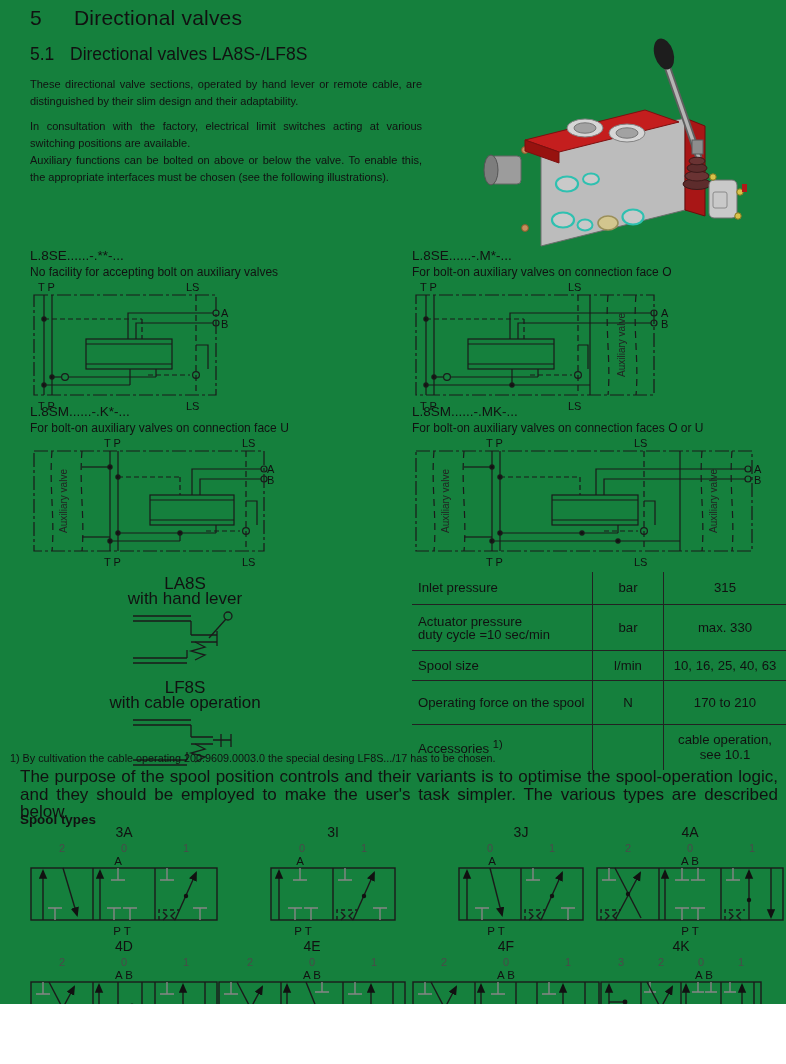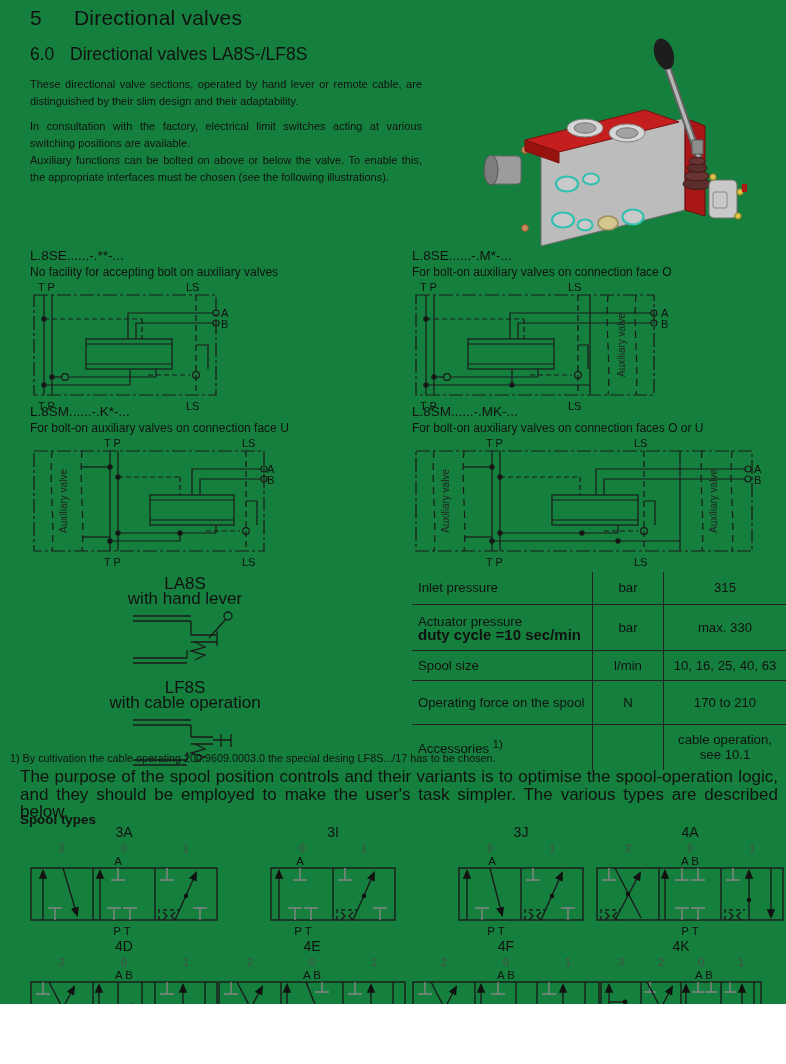--- a/index.html
+++ b/index.html
@@ -21,21 +21,21 @@
   .symcol{position:absolute;top:574px;left:70px;width:230px;text-align:center;font-size:17px;line-height:15px;}
   .symcol .symname{margin-top:2px;}
   .symcol svg{display:block;margin:2px auto 10px auto;}
   .spec{position:absolute;top:572px;left:412px;width:374px;border-collapse:collapse;font-size:13.2px;}
   .spec td{padding:4px 6px;vertical-align:middle;}
   .spec tr td{border-bottom:1px solid #222;}
   .spec tr:last-child td{border-bottom:none;}
   .spec td.c1{width:168px;}
   .spec td.c2{width:58px;text-align:center;border-left:1px solid #222;border-right:1px solid #222;}
   .spec td.c3{text-align:center;}
-  .spec .sub{font-size:15px;line-height:12px;font-weight:bold;}
+  .spec .sub{font-size:13px;line-height:12px;}
   .footnote{position:absolute;top:752px;left:10px;right:6px;font-size:10.8px;}
   .purpose{position:absolute;top:768px;left:20px;right:8px;font-size:17px;line-height:17.5px;text-align:justify;}
   .spoolhead{position:absolute;top:804px;left:20px;font-size:13.4px;font-weight:bold;margin-top:8px;}
   .spool{position:absolute;text-align:center;}
   .spool .name{font-size:14px;line-height:16px;}
   svg text{font-family:"Liberation Sans",sans-serif;}
   .dtext{font-size:11px;fill:#111;}
   .auxtext{font-size:10px;fill:#222;}
   .numtext{font-size:11px;fill:#4a4a4a;}
   .porttext{font-size:11.5px;fill:#111;}
@@ -50,21 +50,21 @@
       <marker id="ah" markerWidth="8" markerHeight="8" refX="5.5" refY="3" orient="auto">
         <path d="M0,0 L7,3 L0,6 z" fill="#111"></path>
       </marker>
     </defs>
   </svg>
 
   <div class="h1">
     <span class="num">5</span><span>Directional valves</span>
   </div>
   <div class="h2">
-    <span class="num">6.0</span><span>Directional valves LA8S-/LF8S</span>
+    <span class="num">5.1</span><span>Directional valves LA8S-/LF8S</span>
   </div>
 
   <div class="intro">
     <p>These directional valve sections, operated by hand lever or remote cable, are distinguished by their slim design and their adaptability.</p>
     <p class="tight">In consultation with the factory, electrical limit switches acting at various switching positions are available.</p>
     <p class="tight">Auxiliary functions can be bolted on above or below the valve. To enable this, the appropriate interfaces must be chosen (see the following illustrations).</p>
   </div>
 
   <svg class="photo" viewBox="0 0 325 215">
 

